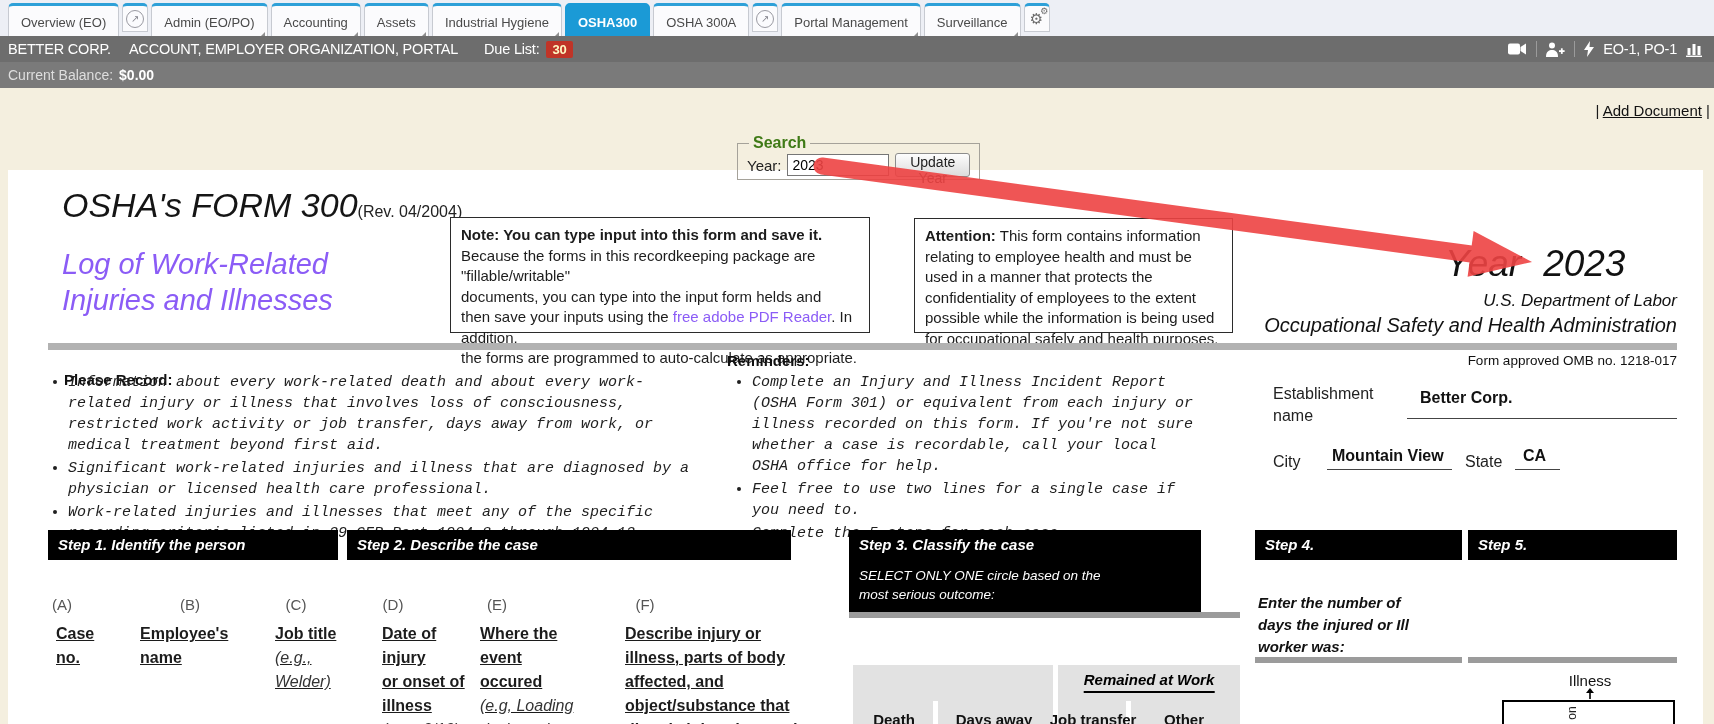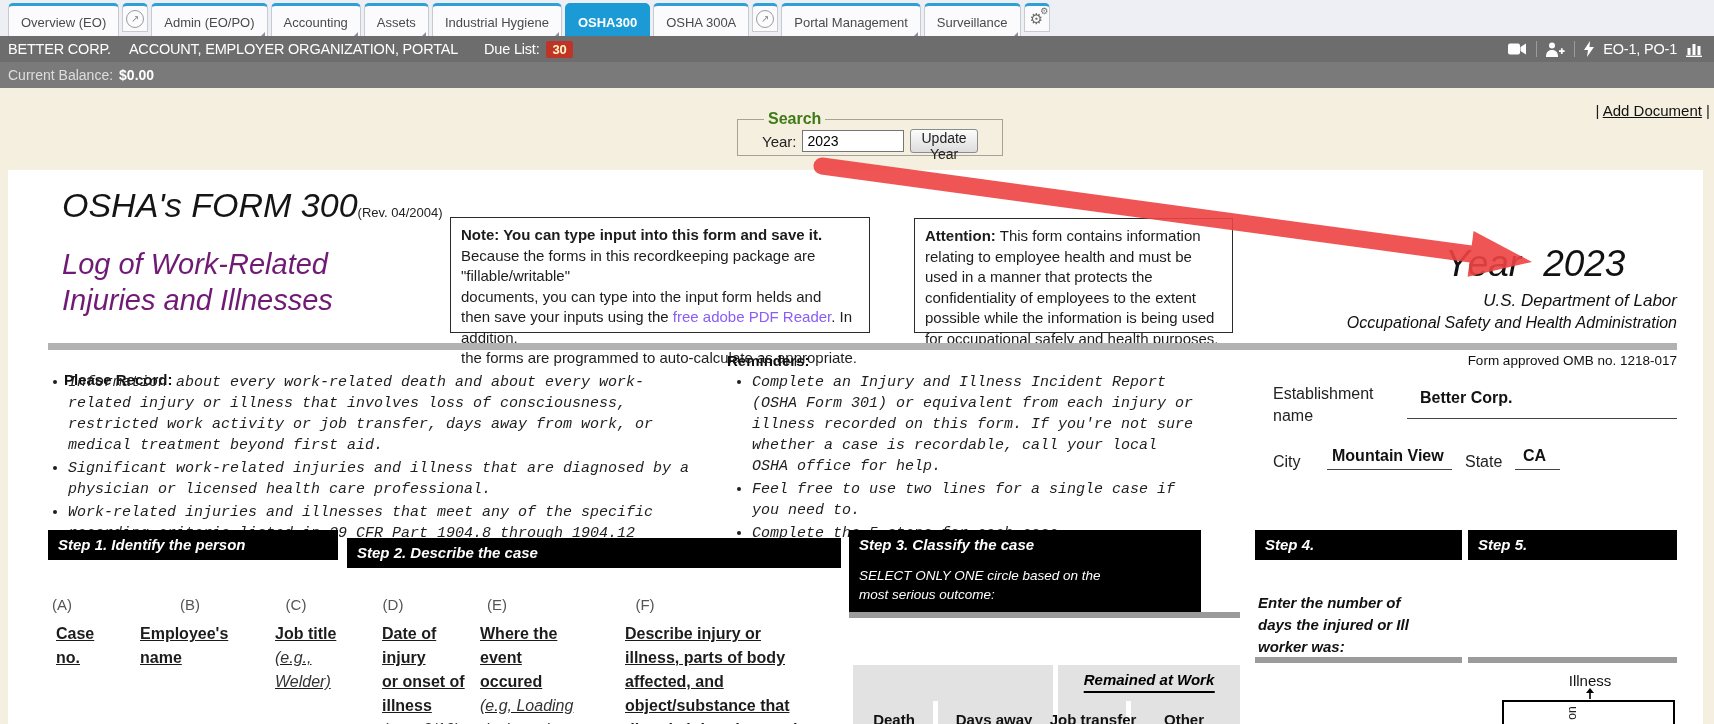--- a/index.html
+++ b/index.html
@@ -26,34 +26,34 @@
   .bar1 .due{margin-left:26px;}
   .badge{background:#c03427;color:#fef9c3;font-size:13px;font-weight:bold;padding:1px 6px;border-radius:2px;margin-left:7px;cursor:pointer;}
   .bar1 .right{margin-left:auto;display:flex;align-items:center;gap:9px;padding-right:2px;}
   .vdiv{width:1px;height:16px;background:#9b9b9b;}
   .bar2{position:absolute;left:0;top:62px;width:1714px;height:26px;background:#7a7a7a;color:#dedede;
         display:flex;align-items:center;font-size:14px;padding:0 8px;box-sizing:border-box;z-index:20;}
   .bar2 b{color:#fff;margin-left:6px;}
   
   .adddoc{position:absolute;top:102px;right:4px;font-size:15px;color:#1a1a1a;z-index:5;}
   .adddoc a{color:#111;text-decoration:underline;cursor:pointer;}
-  .searchbox{position:absolute;left:737px;top:110px;width:243px;height:46px;border:1px solid #a5a29a;
-             margin:0;padding:0 24px;box-sizing:border-box;z-index:5;}
+  .searchbox{position:absolute;left:737px;top:134px;width:243px;height:46px;border:1px solid #a5a29a;
+             margin:0;padding:0 9px;box-sizing:border-box;z-index:5;}
   .searchbox legend{font-size:16px;font-weight:bold;color:#3f7a16;padding:0 4px;margin-left:2px;}
   .searchrow{display:flex;align-items:center;gap:6px;margin-top:1px;}
   .searchrow label{font-size:15px;color:#222;}
   .yearinput{width:92px;height:20px;border:1px solid #767676;font-size:14px;padding:0 4px;font-family:inherit;}
   .updbtn{height:24px;font-size:14px;padding:0 10px;background:linear-gradient(#fdfdfd,#dcdcdc);
           border:1px solid #8c8c8c;border-radius:3px;color:#222;font-family:inherit;cursor:pointer;}
   
   .formbg{position:absolute;left:8px;top:170px;width:1695px;height:554px;background:#fff;z-index:1;}
   .abs{position:absolute;z-index:2;}
   .ftitle{font-size:34px;font-style:italic;color:#151515;white-space:nowrap;}
-  .ftitle .rev{font-size:13px;font-style:normal;color:#222;}
-  .fsub{font-size:29px;font-style:italic;color:#701a75;line-height:36px;white-space:nowrap;}
+  .ftitle .rev{font-size:16px;font-style:normal;color:#222;}
+  .fsub{font-size:29px;font-style:italic;color:#8b5cf6;line-height:36px;white-space:nowrap;}
   .notebox{left:450px;top:217px;width:420px;height:116px;border:1px solid #2b2b2b;background:#fff;
            padding:7px 10px;box-sizing:border-box;font-size:15px;line-height:20.5px;color:#1c1c1c;}
   .attnbox{left:914px;top:218px;width:319px;height:115px;border:1px solid #2b2b2b;background:#fff;
            padding:7px 10px;box-sizing:border-box;font-size:15px;line-height:20.5px;color:#1c1c1c;}
   .bluelink{color:#8b5cf6;cursor:pointer;}
   .bigyear{left:1445px;top:243px;font-size:37px;font-style:italic;color:#111;white-space:nowrap;}
   .bigyear .yv{margin-left:22px;}
   .rright{right:37px;text-align:right;font-style:italic;color:#111;white-space:nowrap;}
   .divider{left:48px;top:343px;width:1629px;height:7px;background:#b2b2b2;}
   .sechead{font-size:15px;font-weight:bold;color:#111;}
@@ -205,21 +205,21 @@
 
   <div class="abs attnbox">
     <span style="font-weight:bold;">Attention:</span>
     <span>This form contains information relating to employee health and must be used in a manner that protects the confidentiality of employees to the extent possible while the information is being used for occupational safely and health purposes.</span>
   </div>
 
   <div class="abs bigyear">
     <span>Year</span><span class="yv">2023</span>
   </div>
   <div class="abs rright" style="top:291px;font-size:17px;">U.S. Department of Labor</div>
-  <div class="abs rright" style="top:314px;font-size:16px;">Occupational Safety and Health Administration</div>
+  <div class="abs rright" style="top:314px;font-size:20px;">Occupational Safety and Health Administration</div>
 
   <div class="abs divider"></div>
   <div class="abs" style="right:37px;top:353px;font-size:13.5px;color:#111;">Form approved OMB no. 1218-017</div>
 
   <div class="abs sechead" style="left:44px;top:371px;margin-left:20px;">Please Record:</div>
   <ul class="abs blist" style="left:48px;top:372px;width:625px;">
     <li>Information about every work-related death and about every work-related injury or illness that involves loss of consciousness, restricted work activity or job transfer, days away from work, or medical treatment beyond first aid.</li>
     <li>Significant work-related injuries and illness that are diagnosed by a physician or licensed health care professional.</li>
     <li>Work-related injuries and illnesses that meet any of the specific recording criteria listed in 29 CFR Part 1904.8 through 1904.12</li>
   </ul>
@@ -239,21 +239,21 @@
   <div class="abs fieldline" style="left:1407px;top:418px;width:270px;"></div>
 
   <div class="abs fieldlabel" style="left:1273px;top:451px;">City</div>
   <div class="abs fieldval" style="left:1332px;top:447px;">Mountain View</div>
   <div class="abs fieldline" style="left:1327px;top:469px;width:125px;"></div>
   <div class="abs fieldlabel" style="left:1465px;top:451px;">State</div>
   <div class="abs fieldval" style="left:1523px;top:447px;">CA</div>
   <div class="abs fieldline" style="left:1515px;top:469px;width:45px;"></div>
 
   <div class="abs stepbar" style="left:48px;width:290px;">Step 1. Identify the person</div>
-  <div class="abs stepbar" style="left:347px;width:494px;margin-top:8px;">Step 2. Describe the case</div>
+  <div class="abs stepbar" style="left:347px;width:444px;">Step 2. Describe the case</div>
   <div class="abs stepbar tall" style="left:849px;width:352px;">
     <div>Step 3. Classify the case</div>
     <div class="s3sub">
       <div>SELECT ONLY ONE circle based on the</div>
       <div>most serious outcome:</div>
     </div>
   </div>
   <div class="abs shadow" style="left:849px;top:612px;width:391px;"></div>
   <div class="abs stepbar" style="left:1255px;width:207px;">Step 4.</div>
   <div class="abs stepbar" style="left:1468px;width:209px;">Step 5.</div>

